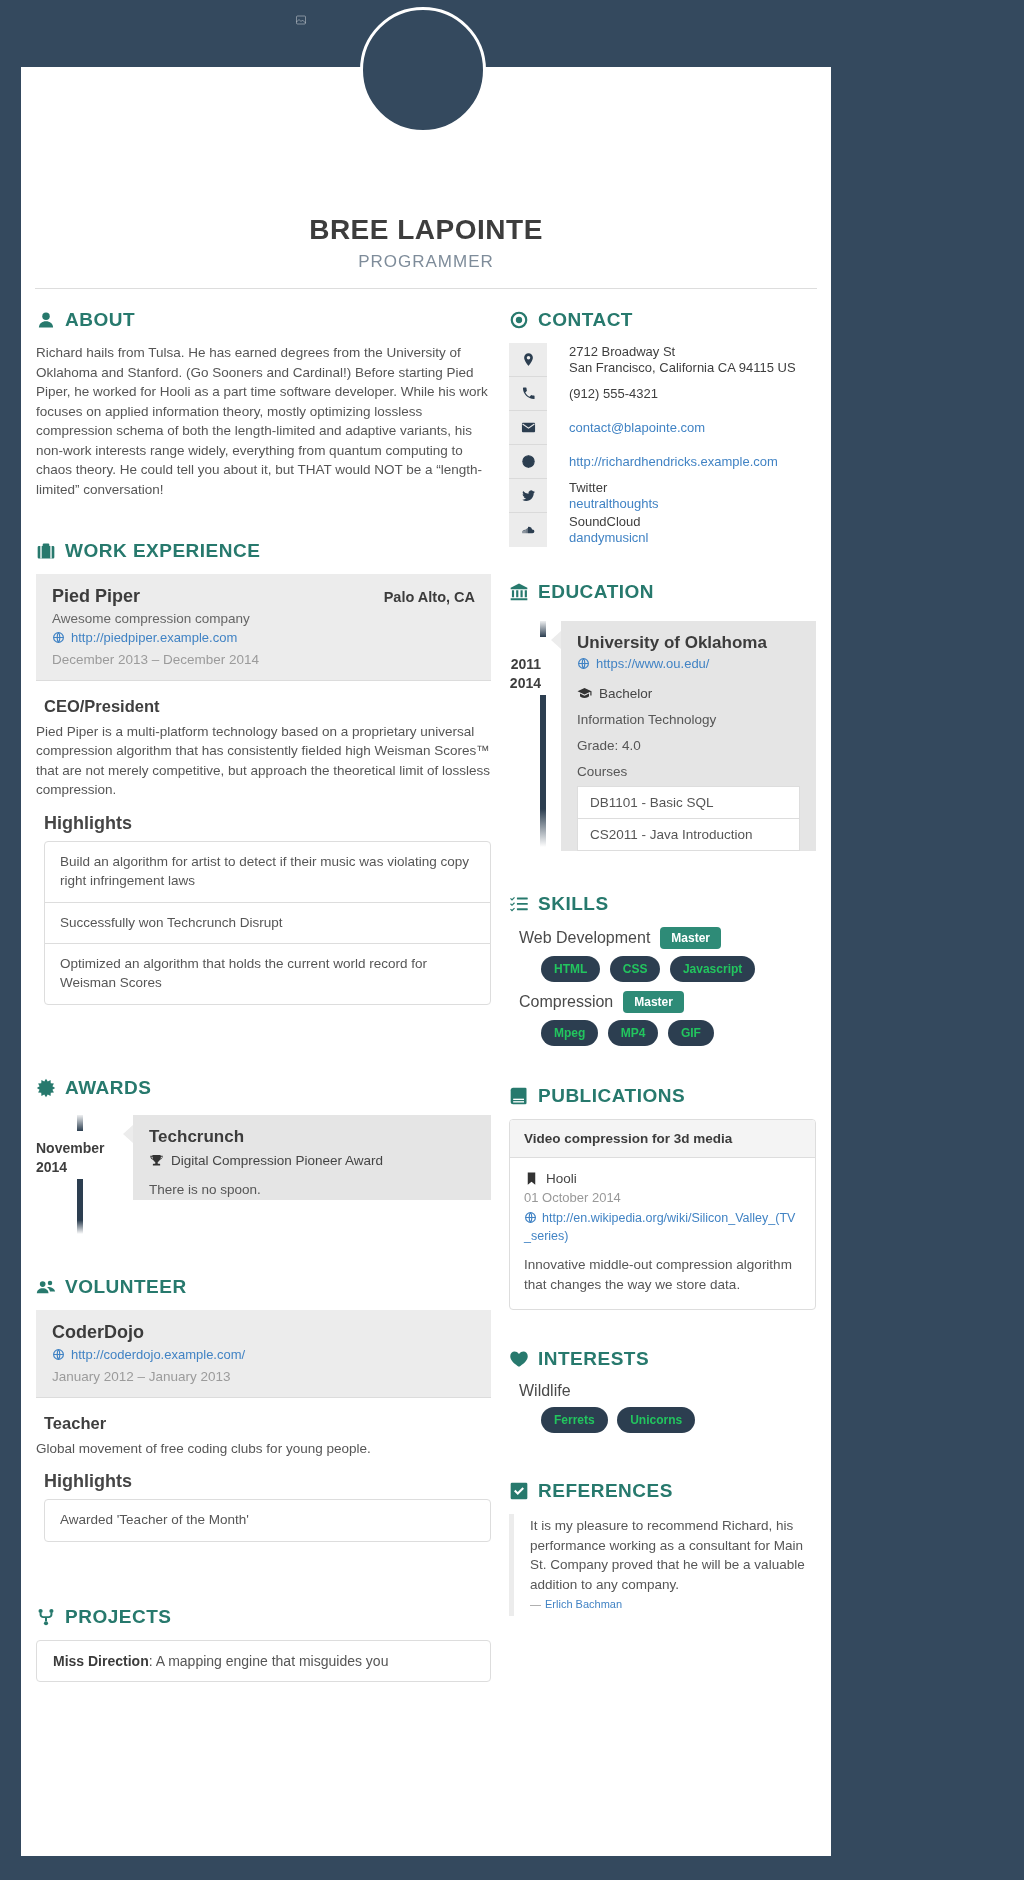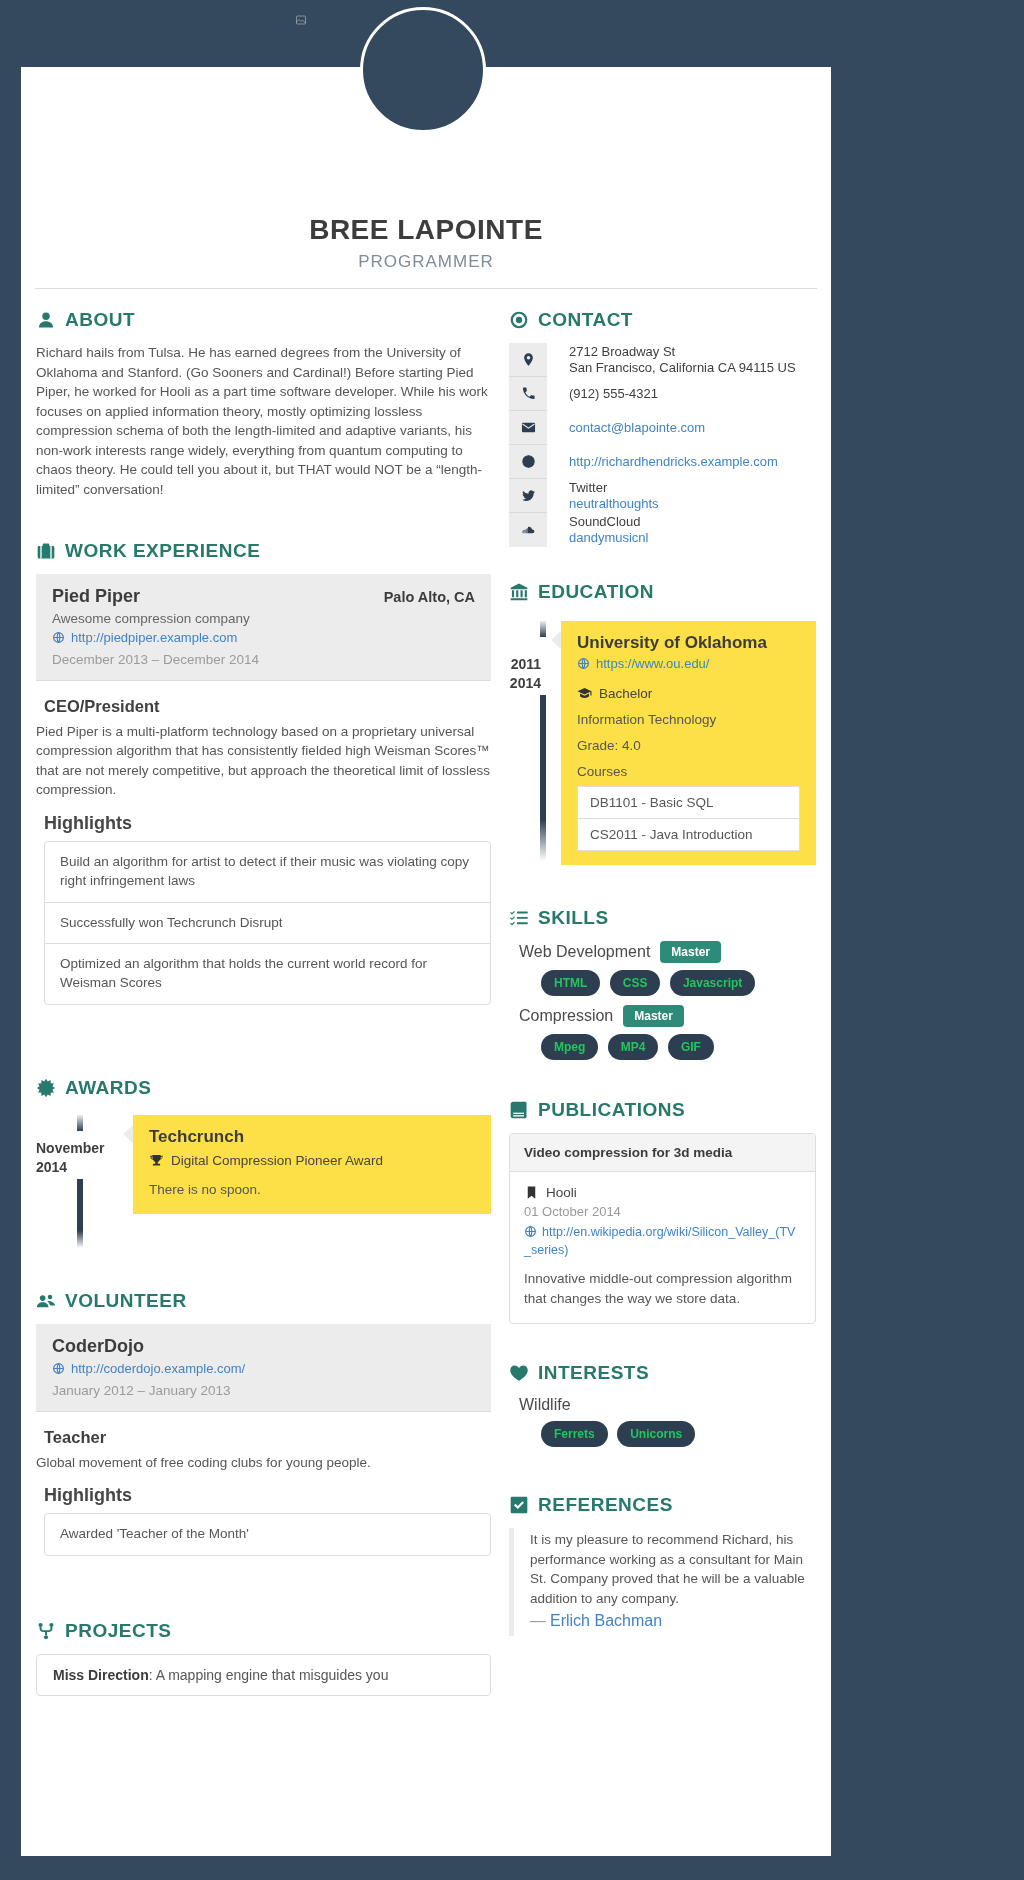--- a/index.html
+++ b/index.html
@@ -77,21 +77,21 @@
   .hl-item + .hl-item { margin-top:-1px; }
   .hl-item:first-child { border-radius:4px 4px 0 0; }
   .hl-item:last-child { border-radius:0 0 4px 4px; }
   .hl-item:only-child { border-radius:4px; }
 
   
   .timeline { position:relative; }
   .tl-stub, .tl-bar { position:absolute; width:6px; }
   .tl-stub { top:0; height:16px; background:linear-gradient(to bottom, rgba(44,62,80,.08), #2c3e50); }
   .tl-bar  { background:linear-gradient(to bottom, #2c3e50 75%, rgba(44,62,80,0)); }
-  .tl-card { background:#fde047; position:relative; padding:12px 16px 14px 16px; }
+  .tl-card { background:#e5e5e5; position:relative; padding:12px 16px 0 16px; }
   .tl-card:before {
     content:""; position:absolute; left:-10px; top:10px;
     border-top:9px solid transparent; border-bottom:9px solid transparent;
     border-right:10px solid #ececec;
   }
   .tl-dates { position:absolute; font-size:14px; font-weight:600; color:#3e3e3e; line-height:19px; }
 
   .aw-timeline { padding-left:97px; padding-bottom:34px; }
   .aw-timeline .tl-stub { left:41px; }
   .aw-timeline .tl-bar  { left:41px; top:64px; bottom:0; }
@@ -126,21 +126,21 @@
   
   .panel { border:1px solid #ddd; border-radius:4px; overflow:hidden; }
   .panel-head { background:#f4f4f4; border-bottom:1px solid #ddd; padding:11px 14px; font-size:13.5px; font-weight:bold; color:#3c3c3c; }
   .panel-body { padding:13px 14px 15px 14px; }
   .pub-date { font-size:13px; color:#999; margin-top:4px; }
   .pub-link { margin-top:5px; font-size:12.5px; word-break:break-all; line-height:1.4; }
   .pub-sum { margin-top:10px; }
 
   
   blockquote.refq { margin:4px 0 0 0; padding:2px 0 6px 16px; border-left:5px solid #ececec; }
-  .ref-foot { margin-top:4px; font-size:16px; }
+  .ref-foot { margin-top:4px; font-size:11px; }
   .ref-dash { color:#999; margin-right:4px; }
 
   .proj-box { border:1px solid #ddd; border-radius:4px; padding:12px 16px; font-size:14px; color:#565656; }
   .proj-name { font-weight:bold; color:#3c3c3c; }
 </style>
 </head>
 <body>
 
 <div class="page">
   <span class="broken-img">

